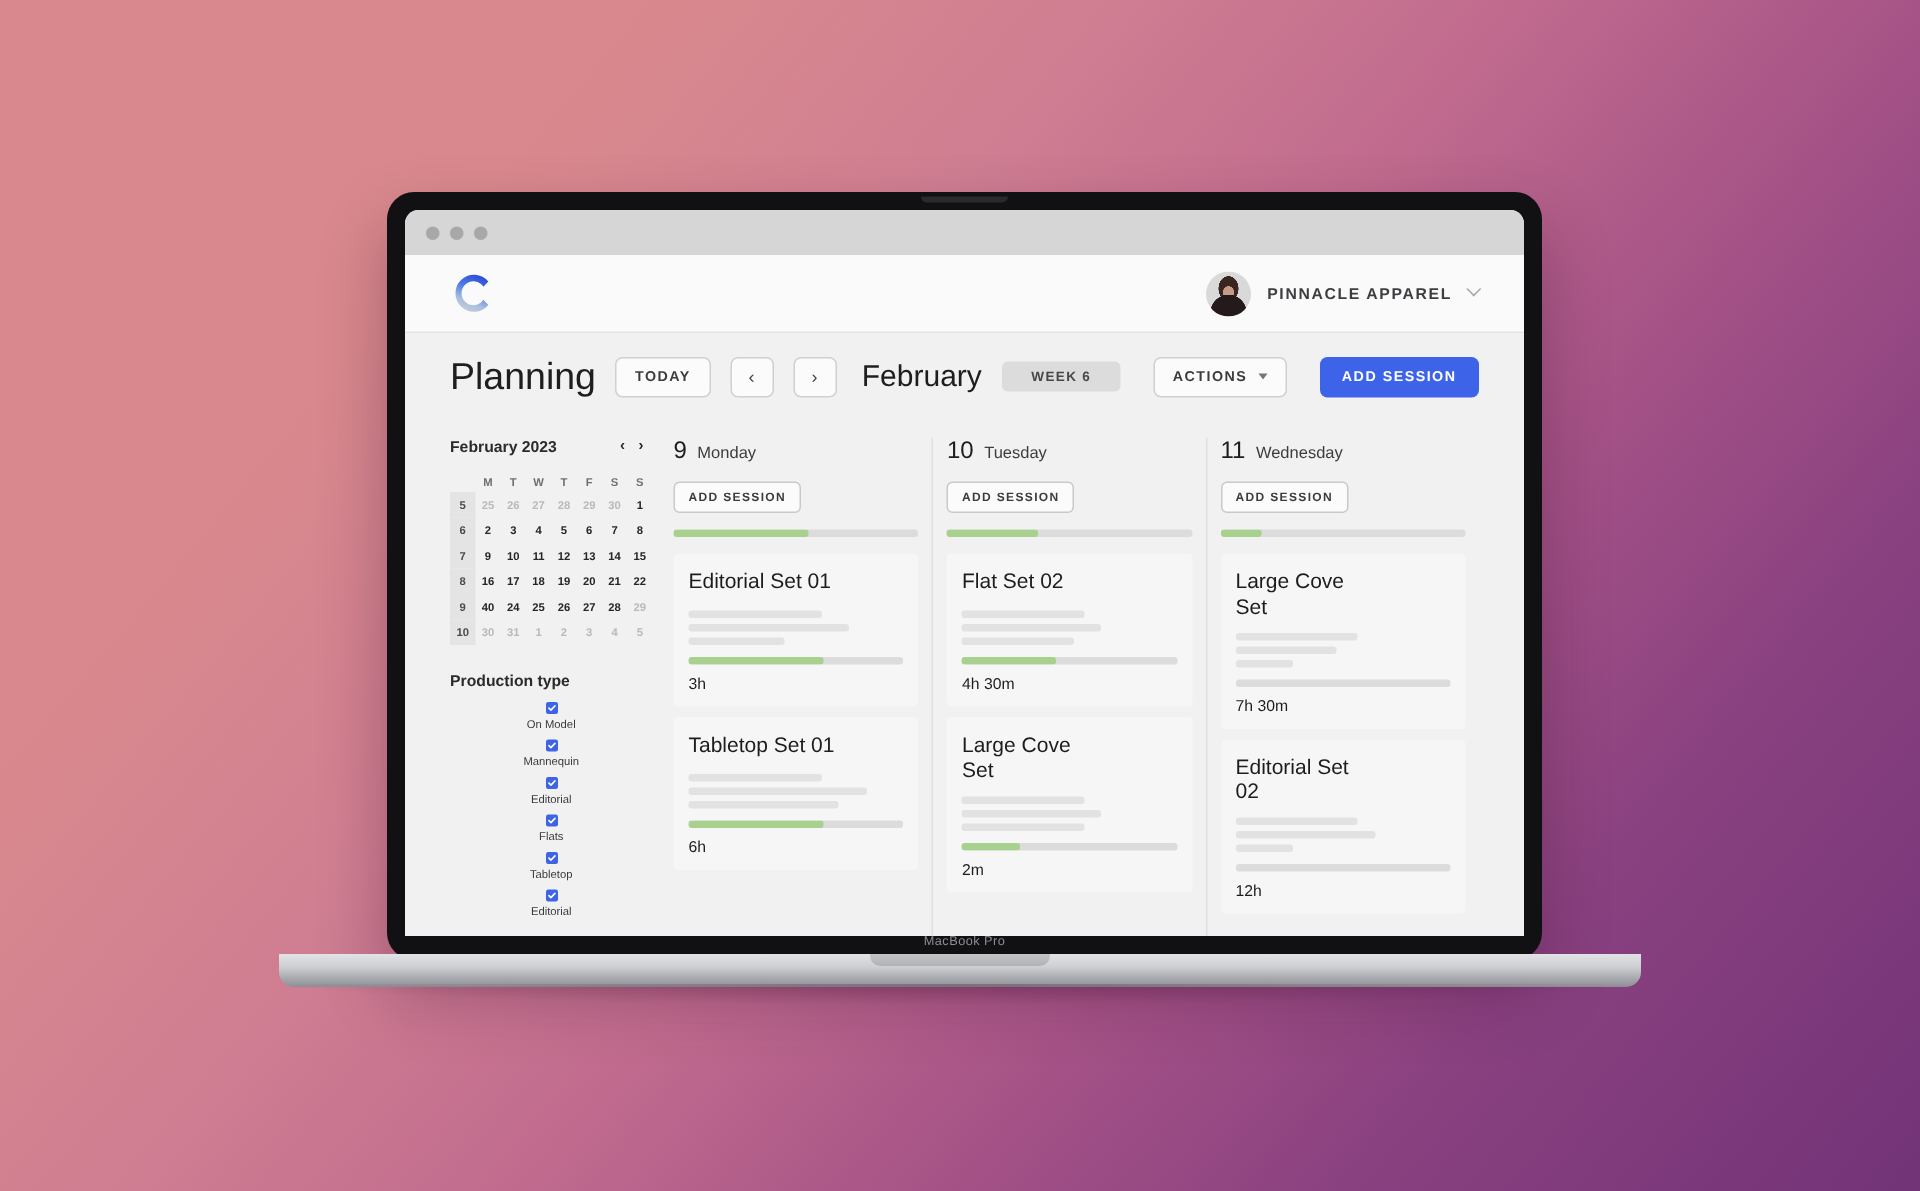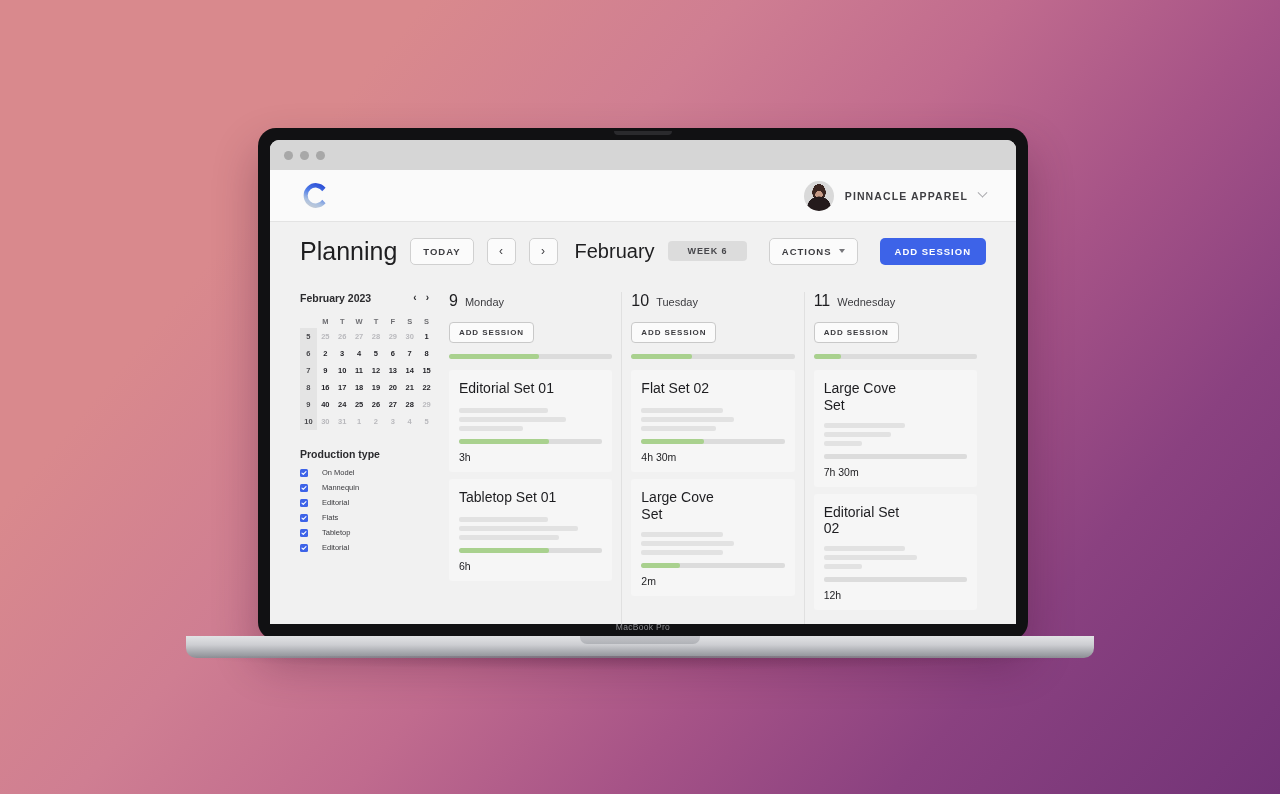--- a/index.html
+++ b/index.html
@@ -163,21 +163,21 @@
   }
   #mini-cal td {
     font-size: 7.5px; color: #25252a; font-weight: bold;
     width: 17px; height: 17px; text-align: center;
   }
   #mini-cal td.wk {
     background: #e4e4e4; color: #4a4a4e;
   }
   #mini-cal td.mute { color: #b9b9bd; }
   #prod-type-title { font-size: 10.5px; font-weight: bold; color: #2b2b2e; margin: 18px 0 8px; }
-  .filter-row { display: flex; align-items: center; gap: 14px; margin-bottom: 6px; cursor: pointer; }
+  .filter-row { display: flex; align-items: center; gap: 2px; margin-bottom: 6px; cursor: pointer; flex-direction: column; }
   .cbox {
     width: 8px; height: 8px; border-radius: 1.5px; background: #3d63e8;
     display: flex; align-items: center; justify-content: center;
   }
   .cbox svg { width: 6px; height: 6px; }
   .filter-label { font-size: 7.5px; color: #3a3a3e; }
 
   
   #days { flex: 1; display: flex; gap: 0; padding: 12px 30px 0 5px; }
   .day-col { flex: 1; padding: 0 9px; }

